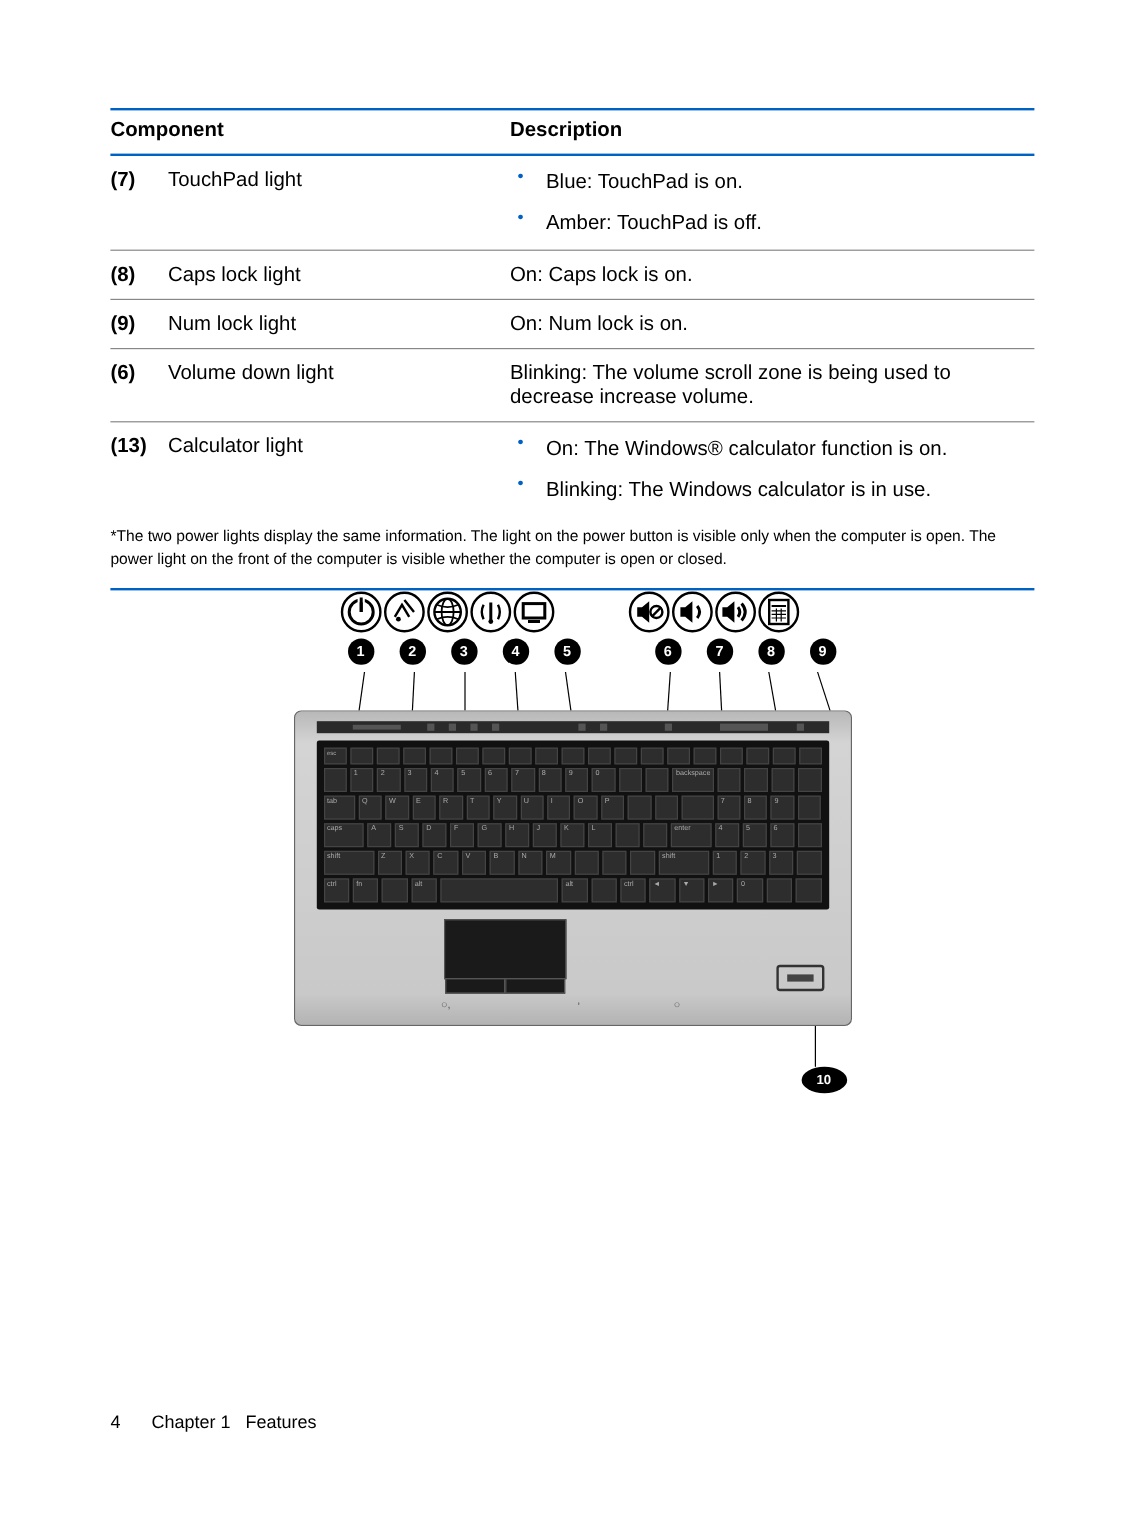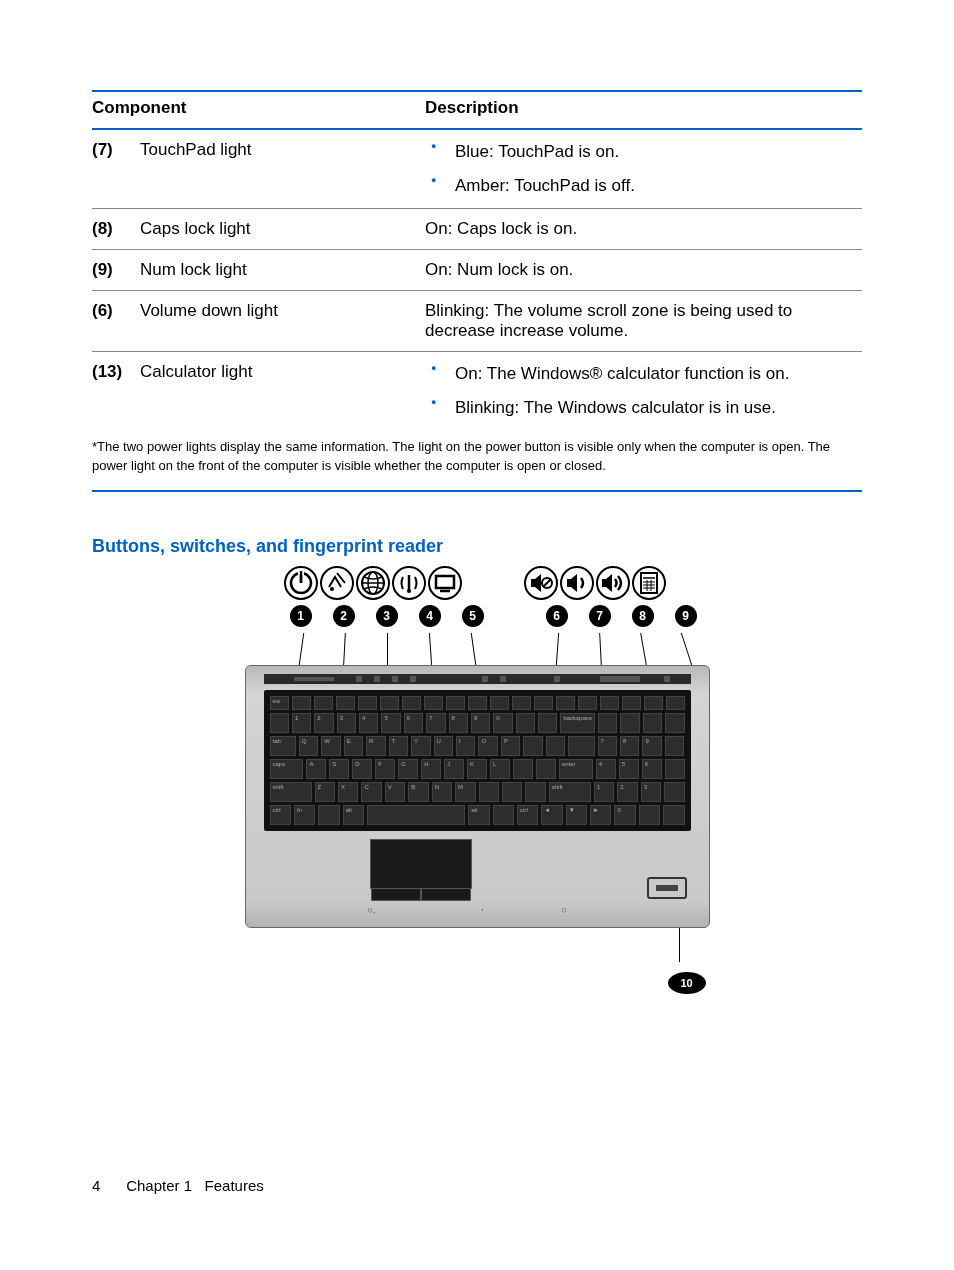--- a/index.html
+++ b/index.html
@@ -245,21 +245,21 @@
     position: absolute;
     width: 1px;
     background: #000;
     top: 0;
     height: 34px;
     left: 434px;
   }
   .callout-bottom .circle {
     position: absolute;
     left: 423px;
-    top: 44px;
+    top: 34px;
     width: 38px;
     height: 22px;
     border-radius: 50%;
     background: #000;
     color: #fff;
     font-size: 11px;
     font-weight: bold;
     display: flex;
     align-items: center;
     justify-content: center;
@@ -323,21 +323,20 @@
           </ul>
         </td>
       </tr>
     </tbody>
   </table>
 
   <div class="footnote-block">
     <p>*The two power lights display the same information. The light on the power button is visible only when the computer is open. The power light on the front of the computer is visible whether the computer is open or closed.</p>
   </div>
 
-  <h2 class="section-heading">Buttons, switches, and fingerprint reader</h2>
 
   <div class="figure-wrap">
     <div class="figure">
 
       
       <div class="icon-row">
         <svg viewBox="0 0 36 36" style="margin-left:38px">
           <circle cx="18" cy="18" r="16" fill="none" stroke="#000" stroke-width="2"></circle>
           <circle cx="18" cy="18" r="10" fill="none" stroke="#000" stroke-width="2.5"></circle>
           <line x1="18" y1="6" x2="18" y2="18" stroke="#000" stroke-width="2.5"></line>

